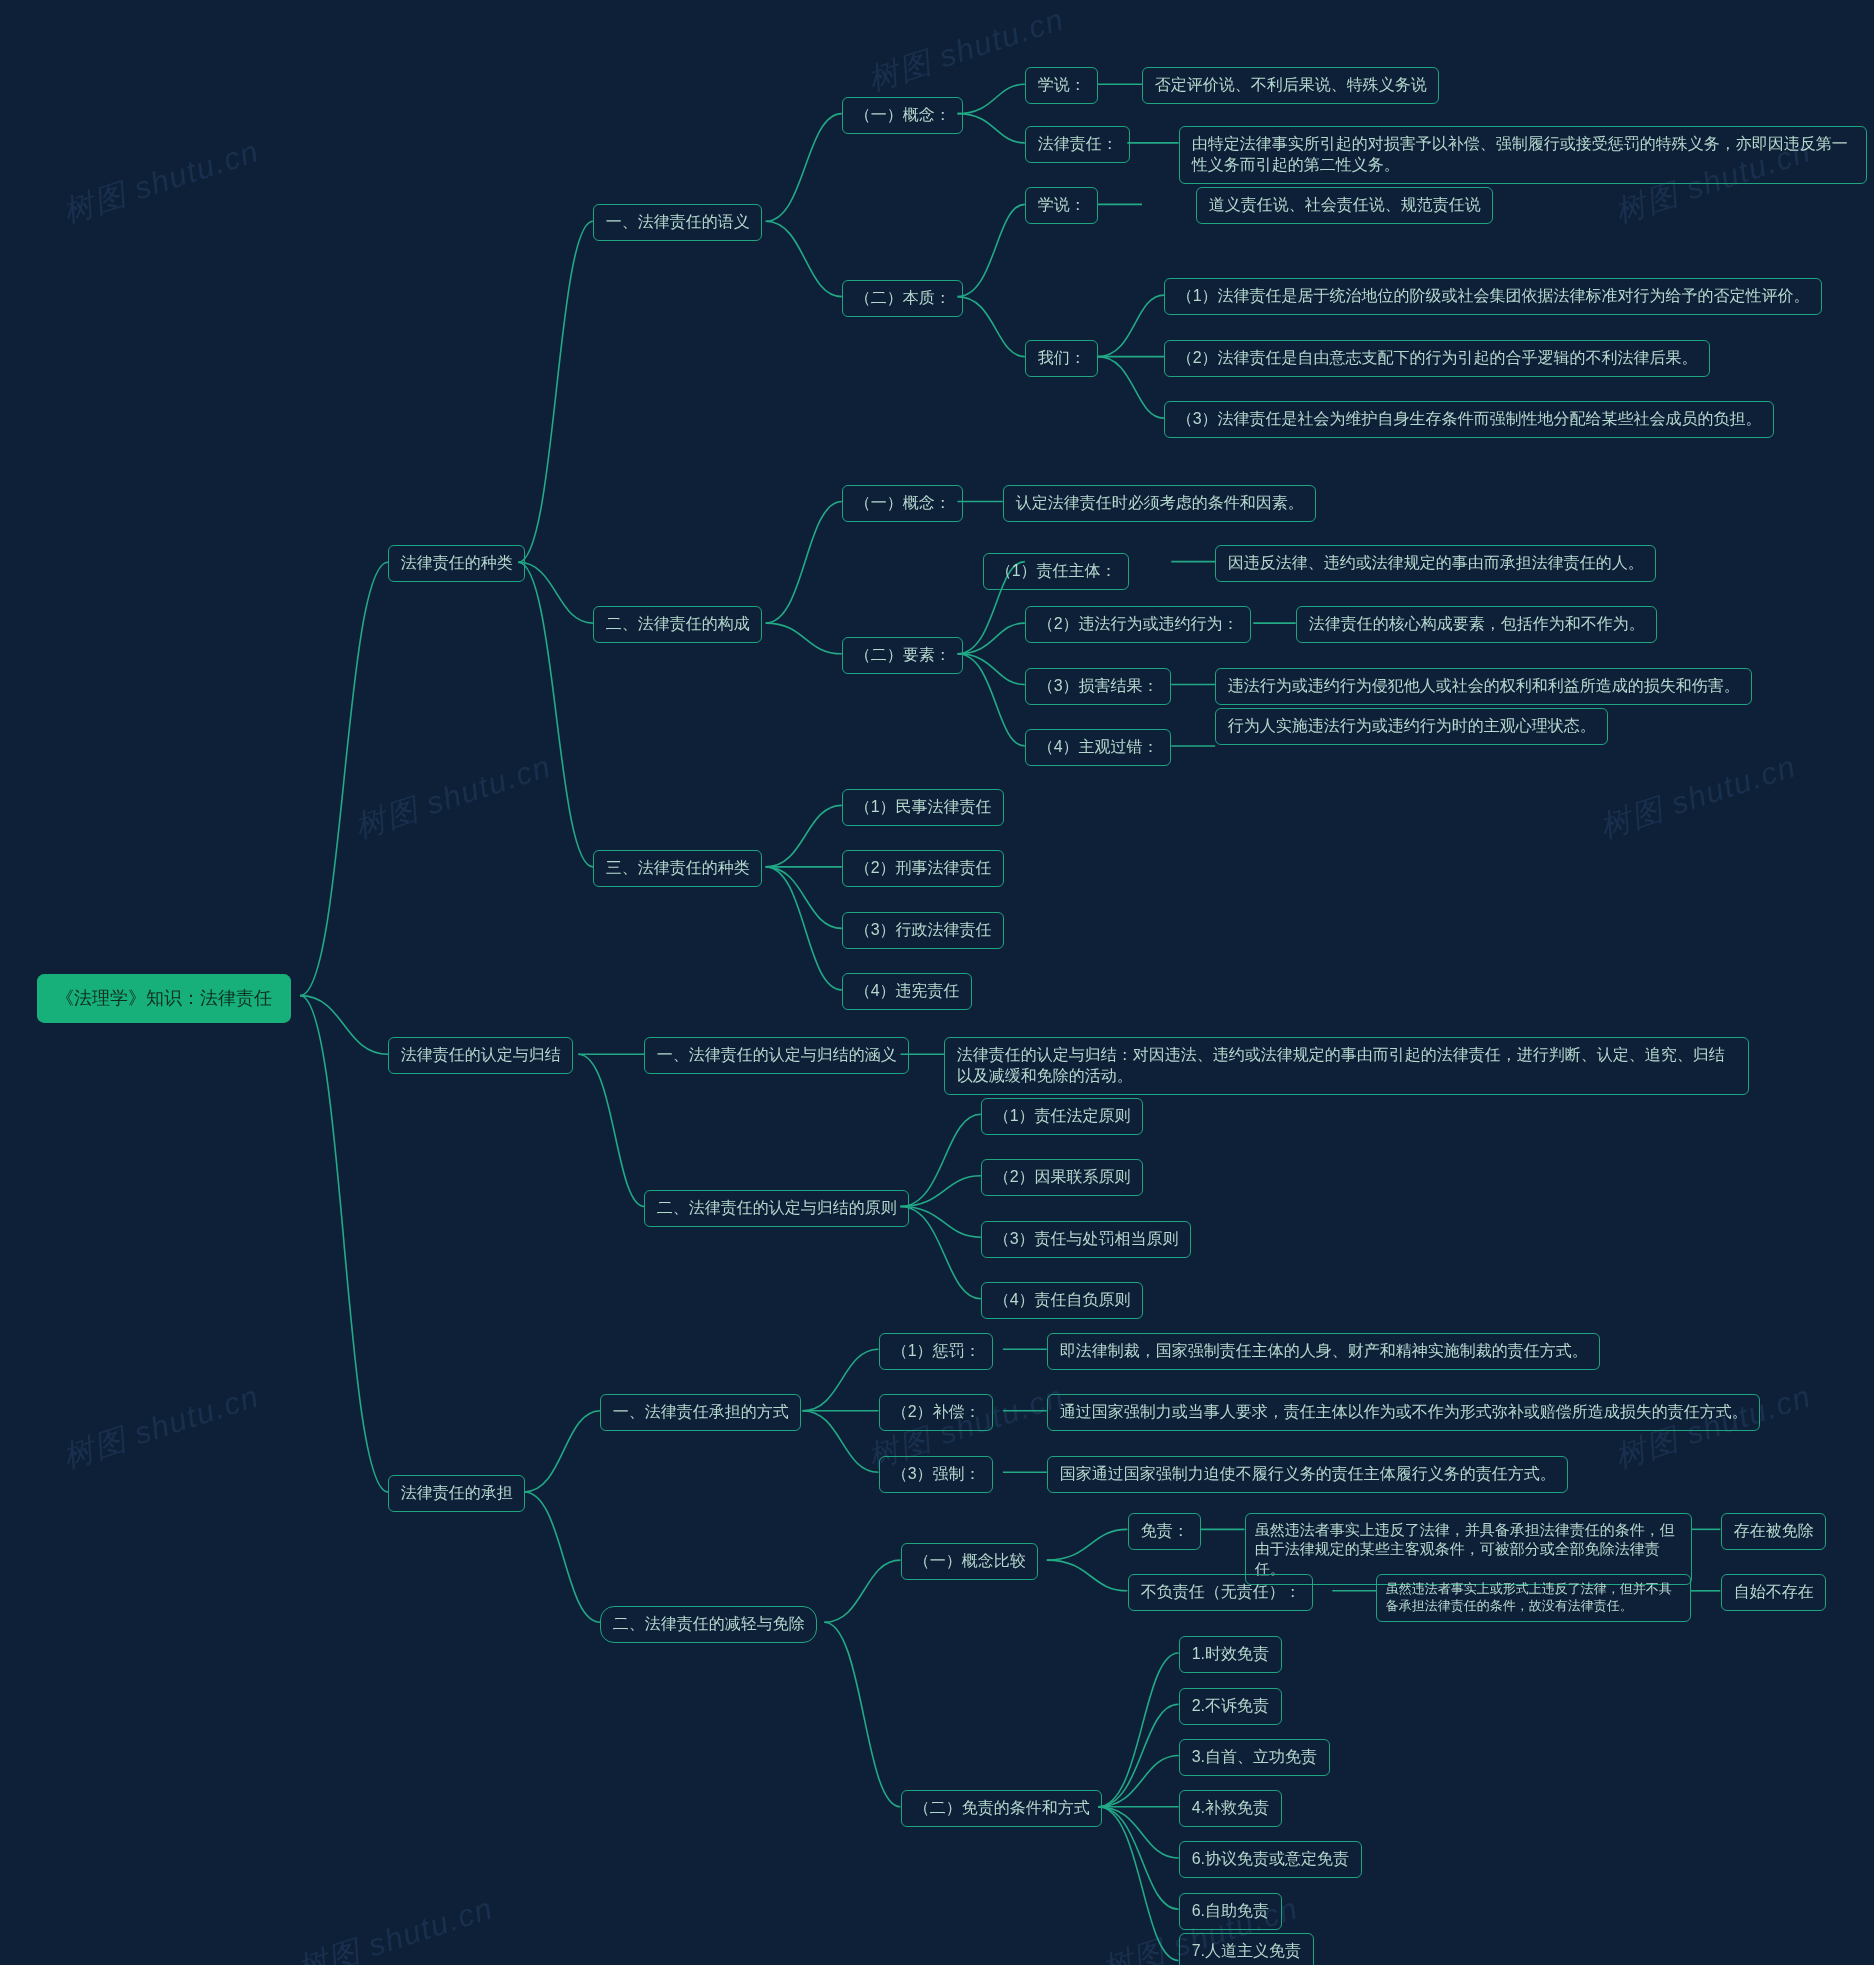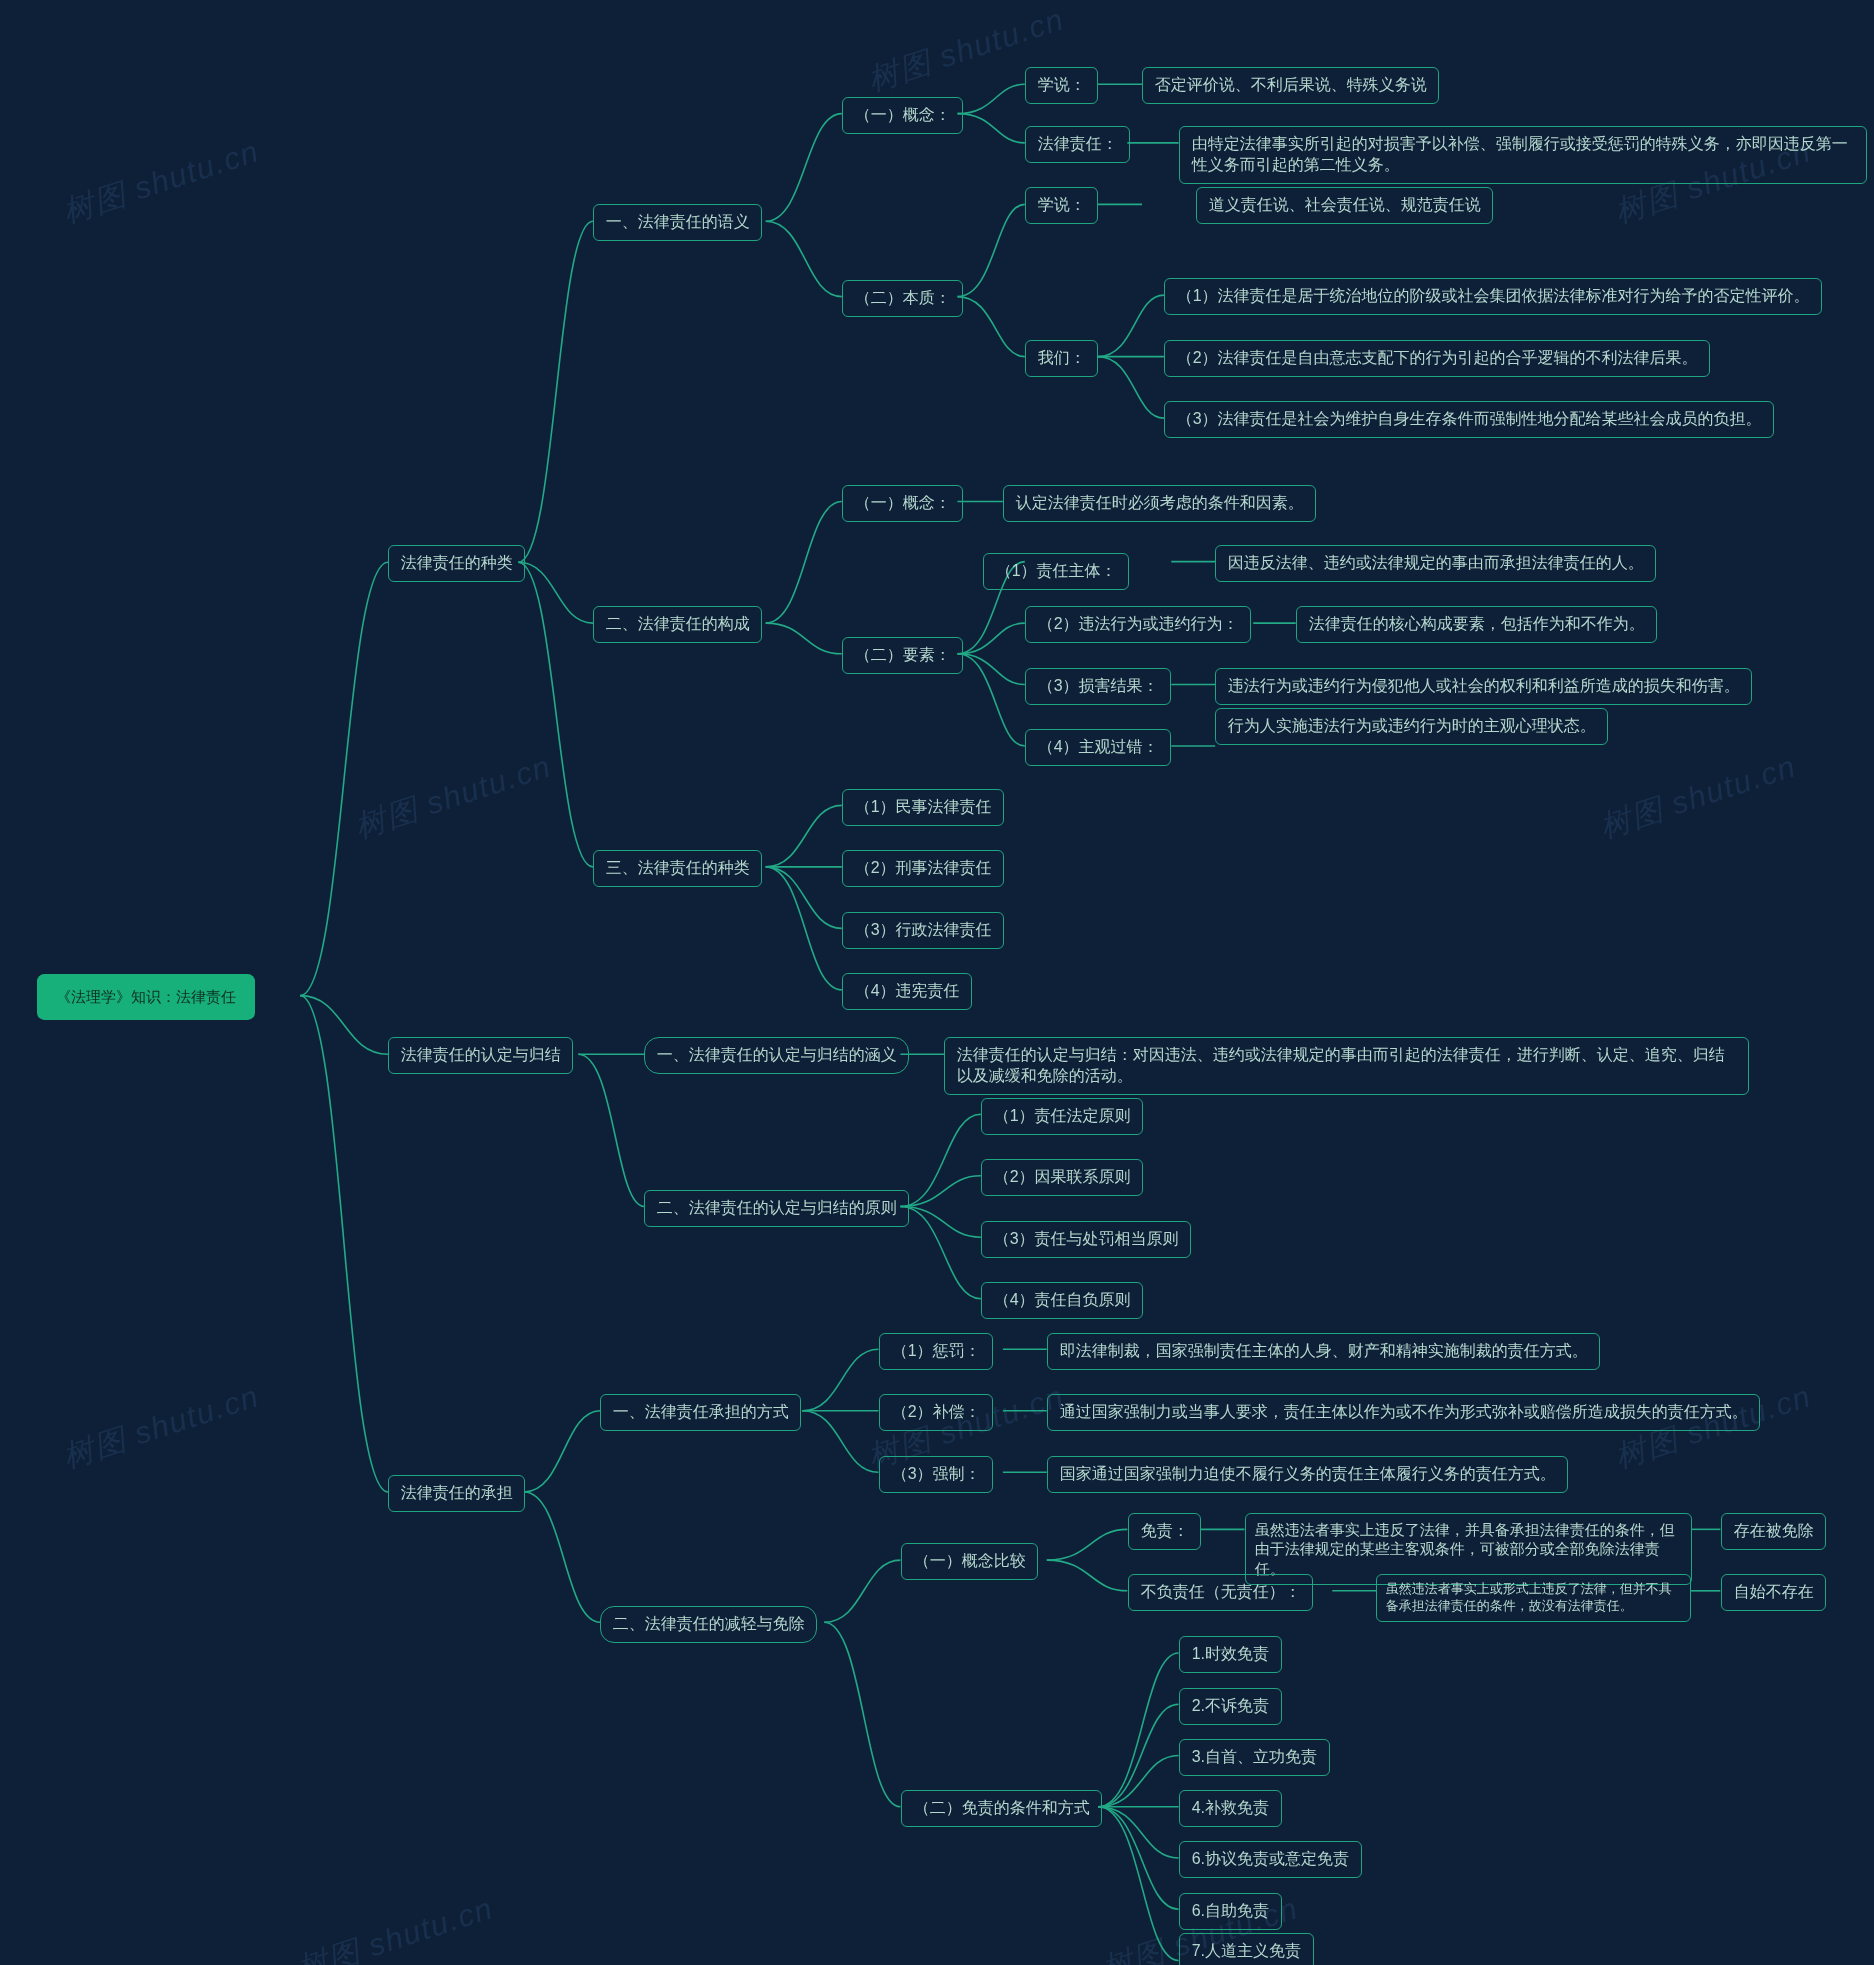--- a/index.html
+++ b/index.html
@@ -43,21 +43,21 @@
     line-height:1.3;
     color:var(--text);
     background:transparent;
     white-space:nowrap;
   }
   .root-node{
     background:var(--root-bg);
     color:var(--root-tx);
     border:none;
     border-radius:7.3px;
-    font-size:15px;
+    font-size:18px;
     padding:13px 19px;
     font-weight:500;
   }
   svg.edges{
     position:absolute;
     left:0;top:0;
     width:1874px;height:1965px;
     pointer-events:none;
   }
   svg.edges path{
@@ -194,21 +194,21 @@
 <div id="n-s1-2-2-4" class="node" style="left:1025px;top:729px;">（4）主观过错：</div>
 <div id="n-s1-2-2-4v" class="node" style="left:1215px;top:708px;">行为人实施违法行为或违约行为时的主观心理状态。</div>
 
 <div id="n-s1-3" class="node" style="left:593px;top:850px;">三、法律责任的种类</div>
 <div id="n-s1-3-1" class="node" style="left:842px;top:789px;">（1）民事法律责任</div>
 <div id="n-s1-3-2" class="node" style="left:842px;top:850px;">（2）刑事法律责任</div>
 <div id="n-s1-3-3" class="node" style="left:842px;top:912px;">（3）行政法律责任</div>
 <div id="n-s1-3-4" class="node" style="left:842px;top:973px;">（4）违宪责任</div>
 
 <div id="n-s2" class="node" style="left:388px;top:1037px;">法律责任的认定与归结</div>
-<div id="n-s2-1" class="node" style="left:644px;top:1037px;border-radius:15px;">一、法律责任的认定与归结的涵义</div>
+<div id="n-s2-1" class="node" style="left:644px;top:1037px;">一、法律责任的认定与归结的涵义</div>
 <div id="n-s2-1v" class="node" style="left:944px;top:1037px;white-space:normal;max-width:805px;">法律责任的认定与归结：对因违法、违约或法律规定的事由而引起的法律责任，进行判断、认定、追究、归结以及减缓和免除的活动。</div>
 <div id="n-s2-2" class="node" style="left:644px;top:1190px;">二、法律责任的认定与归结的原则</div>
 <div id="n-s2-2-1" class="node" style="left:981px;top:1098px;">（1）责任法定原则</div>
 <div id="n-s2-2-2" class="node" style="left:981px;top:1159px;">（2）因果联系原则</div>
 <div id="n-s2-2-3" class="node" style="left:981px;top:1221px;">（3）责任与处罚相当原则</div>
 <div id="n-s2-2-4" class="node" style="left:981px;top:1282px;">（4）责任自负原则</div>
 
 <div id="n-s3" class="node" style="left:388px;top:1475px;">法律责任的承担</div>
 <div id="n-s3-1" class="node" style="left:600px;top:1394px;">一、法律责任承担的方式</div>
 <div id="n-s3-1-1" class="node" style="left:879px;top:1333px;">（1）惩罚：</div>

